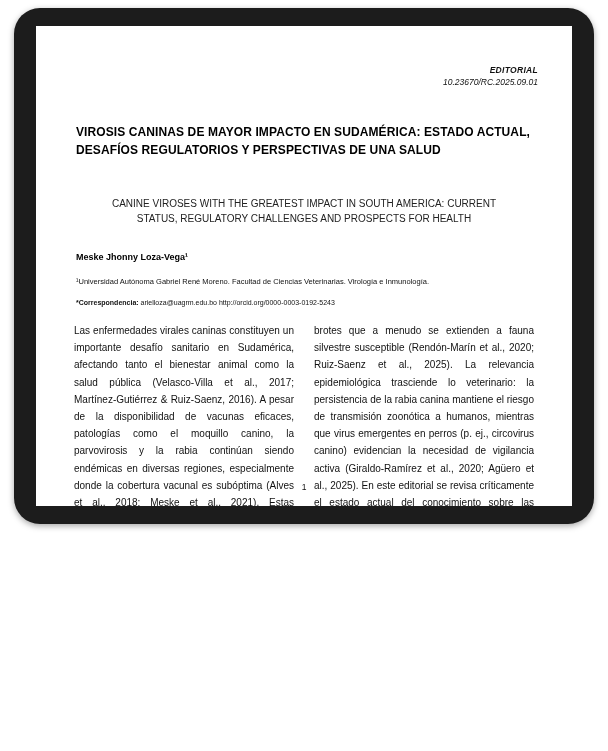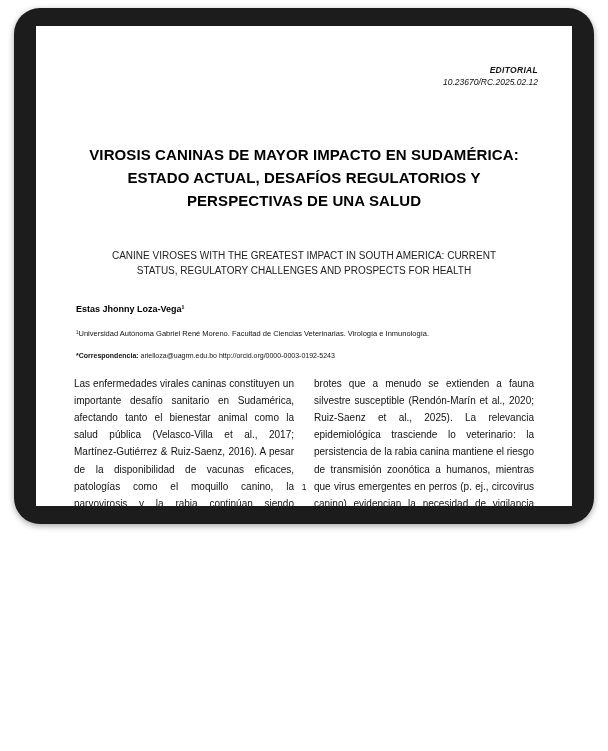--- a/index.html
+++ b/index.html
@@ -42,24 +42,23 @@
   }
   .header-right .ed {
     font-weight: bold;
     font-style: italic;
     letter-spacing: 0.3px;
   }
   .header-right .doi {
     font-style: italic;
   }
   .title-main {
-    margin-top: 54px;
-    text-align: center;
+    margin-top: 34px;
     font-weight: bold;
-    font-size: 15px;
+    font-size: 12px;
     line-height: 1.55;
     color: #000;
     letter-spacing: 0.1px;
     padding: 0 6px;
   }
   .title-sub {
     margin-top: 36px;
     text-align: center;
     font-size: 10px;
     line-height: 1.5;
@@ -119,27 +118,27 @@
   }
 </style>
 </head>
 <body>
 
 <div class="device-frame">
   <div class="page">
 
     <div class="header-right">
       <div class="ed">EDITORIAL</div>
-      <div class="doi">10.23670/RC.2025.02.12</div>
+      <div class="doi">10.23670/RC.2025.09.01</div>
     </div>
 
     <div class="title-main">VIROSIS CANINAS DE MAYOR IMPACTO EN SUDAMÉRICA: ESTADO ACTUAL, DESAFÍOS REGULATORIOS Y PERSPECTIVAS DE UNA SALUD</div>
     <div class="title-sub">CANINE VIROSES WITH THE GREATEST IMPACT IN SOUTH AMERICA: CURRENT STATUS, REGULATORY CHALLENGES AND PROSPECTS FOR HEALTH</div>
 
-    <div class="author">Estas Jhonny Loza-Vega¹</div>
+    <div class="author">Meske Jhonny Loza-Vega¹</div>
     <div class="affil">¹Universidad Autónoma Gabriel René Moreno. Facultad de Ciencias Veterinarias. Virología e Inmunología.</div>
 
     <div class="corresp">
       <span class="lbl">*Correspondencia:</span>
       <span>arielloza@uagrm.edu.bo http://orcid.org/0000-0003-0192-5243</span>
     </div>
 
     <div class="body-cols">
       <div class="col">
         <p>Las enfermedades virales caninas constituyen un importante desafío sanitario en Sudamérica, afectando tanto el bienestar animal como la salud pública (Velasco-Villa et al., 2017; Martínez-Gutiérrez &amp; Ruiz-Saenz, 2016). A pesar de la disponibilidad de vacunas eficaces, patologías como el moquillo canino, la parvovirosis y la rabia continúan siendo endémicas en diversas regiones, especialmente donde la cobertura vacunal es subóptima (Alves et al., 2018; Meske et al., 2021). Estas enfermedades virales causan cuadros clínicos graves –desde gastroenteritis hemorrágicas hasta encefalitis letal– y pueden diezmar poblaciones de perros domésticos, con</p>

